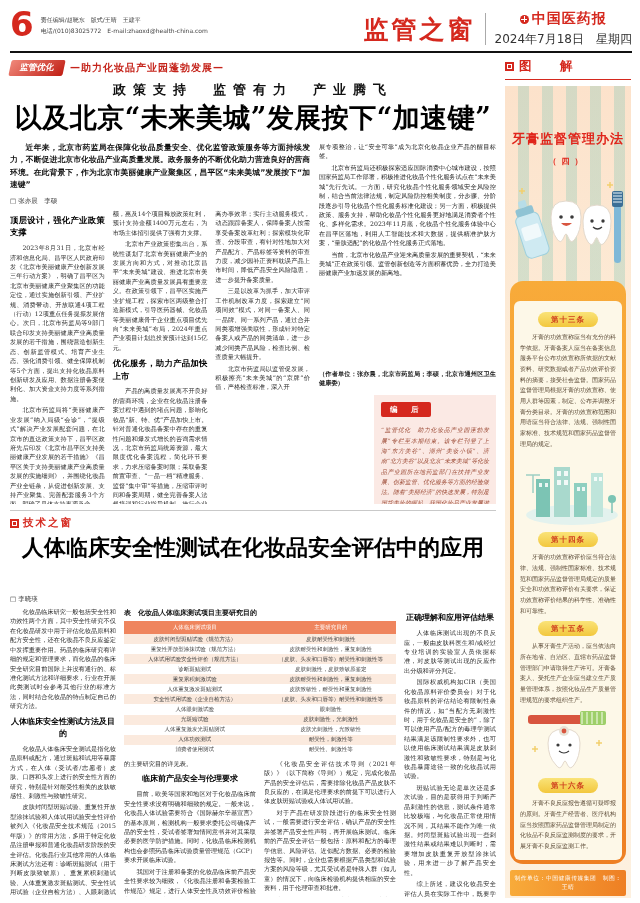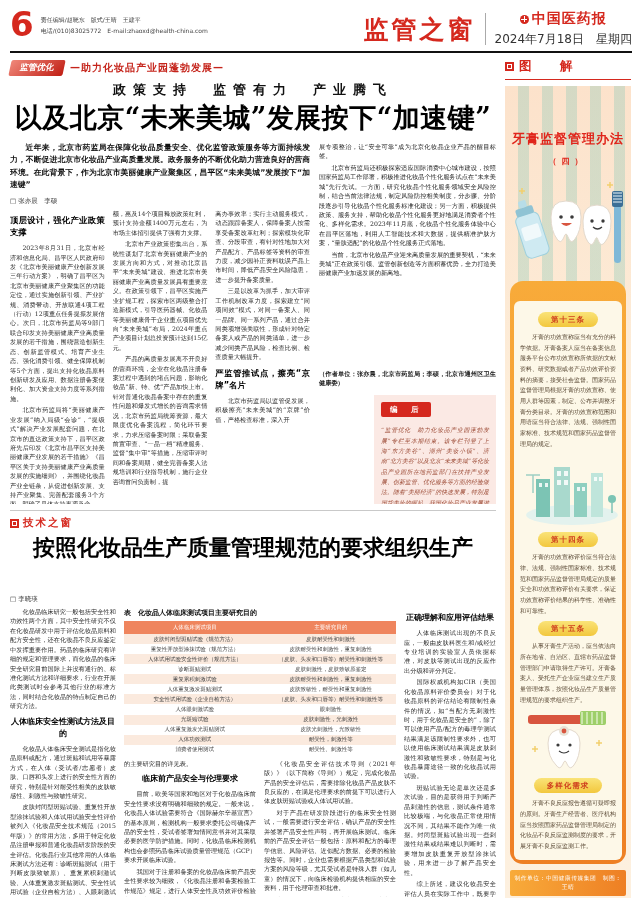--- a/index.html
+++ b/index.html
@@ -146,26 +146,26 @@
             <div class="byline">□ 张亦晨　李硕</div>
             <div class="cols3">
               <div class="ncol">
                 <div class="col-h">顶层设计，强化产业政策支撑</div>
                 <p>2023年8月31日，北京市经济和信息化局、昌平区人民政府印发《北京市美丽健康产业创新发展三年行动方案》，明确了昌平区为北京市美丽健康产业聚集区的功能定位，通过实施创新引领、产业扩规、消费带动、开放联通4项工程（行动）12项重点任务提振发展信心。次日，北京市药监局等9部门联合印发支持美丽健康产业高质量发展的若干措施，围绕营造创新生态、创新监管模式、培育产业生态、强化消费引领、健全保障机制等5个方面，提出支持化妆品原料创新研发及应用、数据注册备案便利化、加大资金支持力度等系列措施。</p>
                 <p>北京市药监局将“美丽健康产业发展”纳入局级“会诊”，“提级式”解决产业发展配套问题，在北京市的直达政策支持下，昌平区政府先后印发《北京市昌平区支持美丽健康产业发展的若干措施》《昌平区关于支持美丽健康产业高质量发展的实施细则》，并围绕化妆品产业全链条，从促进创新发展、支持产业聚集、完善配套服务3个方面，明确了具体支持事项及金</p>
               </div>
               <div class="ncol">
                 <p class="noindent">额，惠及14个项目释放政策红利，预计支持金额1400万元左右，为市场主体招引提供了强有力支撑。</p>
                 <p>北京市产业政策密集出台，系统性谋划了北京市美丽健康产业的发展方向和方式，对推动北京昌平“未来美城”建设、推进北京市美丽健康产业高质量发展具有重要意义。在政策引领下，昌平区实施产业扩规工程，探索市区两级整合打造新模式，引导医药器械、化妆品等美丽健康骨干企业重点项目优先向“未来美城”布局，2024年重点产业项目计划总投资预计达到15亿元。</p>
+                <div class="col-h">优化服务，助力产品加快上市</div>
                 <p>产品的高质量发展离不开良好的营商环境，企业在化妆品注册备案过程中遇到的堵点问题，影响化妆品“新、特、优”产品加快上市。针对普通化妆品备案中存在的重复性问题和爆发式增长的咨询需求情况，北京市药监局统筹资源，最大限度优化备案流程，简化环节要求，力求压缩备案时限；采取备案前置审查、“一品一档”精准服务、监督“集中审”等措施，压缩审评时间和备案周期，健全完善备案人法规培训和行业指导机制，施行企业咨询首问负责制，提</p>
               </div>
               <div class="ncol">
                 <p class="noindent">高办事效率；实行主动服务模式，动态跟踪备案人，保障备案人按需享受备案改革红利；探索模块化审查、分段审查，有针对性地加大对产品配方、产品标签等资料的审查力度，减少因补正资料耽误产品上市时间，降低产品安全风险隐患，进一步提升备案质量。</p>
                 <p>三是以改革为抓手，加大审评工作机制改革力度，探索建立“同项同效”模式，对同一备案人、同一品牌、同一系列产品，通过合并同类项增强关联性，形成针对特定备案人或产品的同类清单，进一步减少同类产品风险，检查比例、检查质量大幅提升。</p>
-                <div class="col-h">严监管推试点，擦亮“京牌”名片</div>
                 <p>北京市药监局以监管促发展，积极擦亮“未来美城”的“京牌”价值，严格检查标准，深入开</p>
               </div>
             </div>
           </div>
 
           <div class="body-right">
             <div class="col4-text">
               <p class="noindent">展专项整治，让“安全可靠”成为北京化妆品企业产品的醒目标签。</p>
               <p>北京市药监局还积极探索适应国际消费中心城市建设，按照国家药监局工作部署，积极推进化妆品个性化服务试点在“未来美城”先行先试。一方面，研究化妆品个性化服务领域安全风险控制，结合当前法律法规，制定风险防控相关制度，分步骤、分阶段逐步引导化妆品个性化服务标准化建设；另一方面，积极提供政策、服务支持，帮助化妆品个性化服务更好地满足消费者个性化、多样化需求。2023年11月底，化妆品个性化服务体验中心在昌平区落地，利用人工智能技术和大数据，提供精准护肤方案，“量肤适配”的化妆品个性化服务正式落地。</p>
               <p>当前，北京市化妆品产业迎来高质量发展的重要契机，“未来美城”正在政策引领、监管创新创造等方面积蓄优势，全力打造美丽健康产业加速发展的新高地。</p>
@@ -179,21 +179,21 @@
         </div>
       </div>
 
       <div class="sep"></div>
 
       <div style="display:flex;flex-direction:column;flex:1;min-height:0;">
         <div class="tech-label">
           <span class="sq-icon"></span>
           <span>技术之窗</span>
         </div>
-        <div class="tech-headline">按照化妆品生产质量管理规范的要求组织生产</div>
+        <div class="tech-headline">人体临床安全性测试在化妆品安全评估中的应用</div>
         <div class="tech-byline">□ 李晓瑛</div>
 
         <div class="tech-body">
           <div class="tcol tech-colA">
             <p>化妆品临床研究一般包括安全性和功效性两个方面，其中安全性研究不仅在化妆品研发中用于评估化妆品原料和配方安全性，还在化妆品不良反应鉴定中发挥重要作用。药品的临床研究有详细的规定和管理要求，而化妆品的临床安全研究目前国际上并没有通行的、标准化测试方法和详细要求，行业在开展此类测试时会参考其他行业的标准方法，同时结合化妆品的特点制定自己的研究方法。</p>
             <div class="tcol-h">人体临床安全性测试方法及目的</div>
             <p>化妆品人体临床安全测试是指化妆品原料或配方，通过斑贴和试用等暴露方式，在人体（受试者/志愿者）皮肤、口唇和头发上进行的安全性方面的研究，特别是针对耐受性相关的皮肤敏感性、刺激性与致敏性研究。</p>
             <p>皮肤封闭型斑贴试验、重复性开放型涂抹试验和人体试用试验安全性评价被列入《化妆品安全技术规范（2015年版）》的常用方法，多用于特定化妆品注册申报和普通化妆品研发阶段的安全评估。化妆品行业其他常用的人体临床测试方法还有：诊断斑贴测试（用于判断皮肤致敏原）、重复累积刺激试验、人体重复激发斑贴测试、安全性试用试验（企业自检方法）、人眼刺激试验、光斑贴试验和人体重复激发光斑贴测试等。</p>
             <p>人体临床安全性测试目的一般是检测或证实引起人体皮肤不良反应的潜在可能性。不同临床测试方法研究目的不同，企业可根据产品特点、安全评估要求，以及产品注册和备案等法规要求选择相应的临床测试方法。人体临床测试项目</p>
           </div>
@@ -358,21 +358,21 @@
               <path d="M62,3 v12 M67,3 v12 M72,3 v12 M77,3 v12 M82,3 v12" stroke="#e9f5da" stroke-width="1.2"></path>
               <path d="M28,34 Q28,20 44,20 Q60,20 60,34 Q60,48 54,56 Q50,62 47,55 Q45,49 43,55 Q40,62 36,56 Q28,48 28,34 Z" fill="#fff" stroke="#e3d9cc" stroke-width="1"></path>
               <circle cx="44" cy="22" r="5" fill="#e8e2d6"></circle>
                 <circle cx="44" cy="22" r="2.4" fill="#d8553f"></circle>
               <circle cx="38" cy="36" r="1.6" fill="#3a3a3a"></circle>
                 <circle cx="50" cy="36" r="1.6" fill="#3a3a3a"></circle>
               <path d="M39,42 Q44,46 49,42" stroke="#3a3a3a" stroke-width="1.2" fill="none"></path>
               <path d="M12,40 h6 M15,37 v6 M76,34 h6 M79,31 v6" stroke="#f2cf6e" stroke-width="1.5"></path>
             </svg>
 
-            <span class="sb-badge">多样化需求</span>
+            <span class="sb-badge">第十六条</span>
             <p class="sb-text">牙膏不良反应报告遵循可疑即报的原则。牙膏生产经营者、医疗机构应当按照国家药品监督管理局制定的化妆品不良反应监测制度的要求，开展牙膏不良反应监测工作。</p>
           </div>
         </div>
 
         <div class="sb-footer">制作单位：中国健康传媒集团　制图：王晴</div>
       </div>
     </div>
   </div>
 </div>
 

